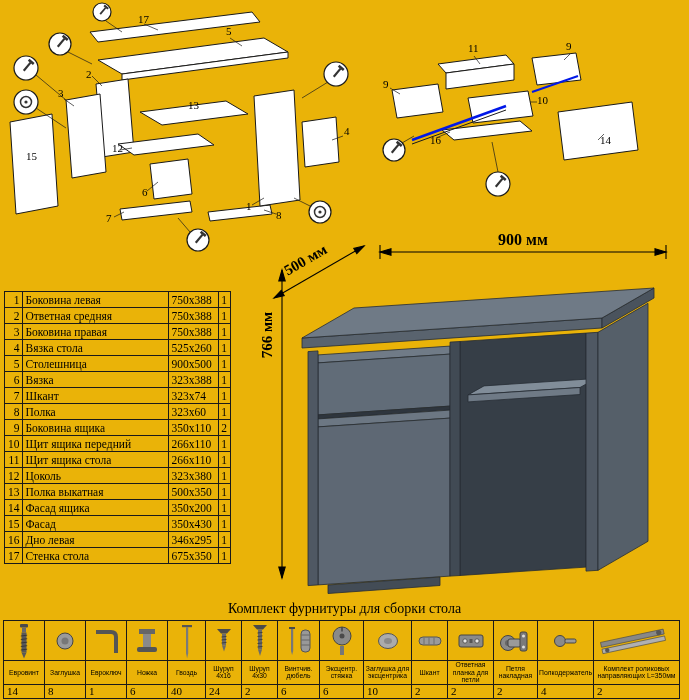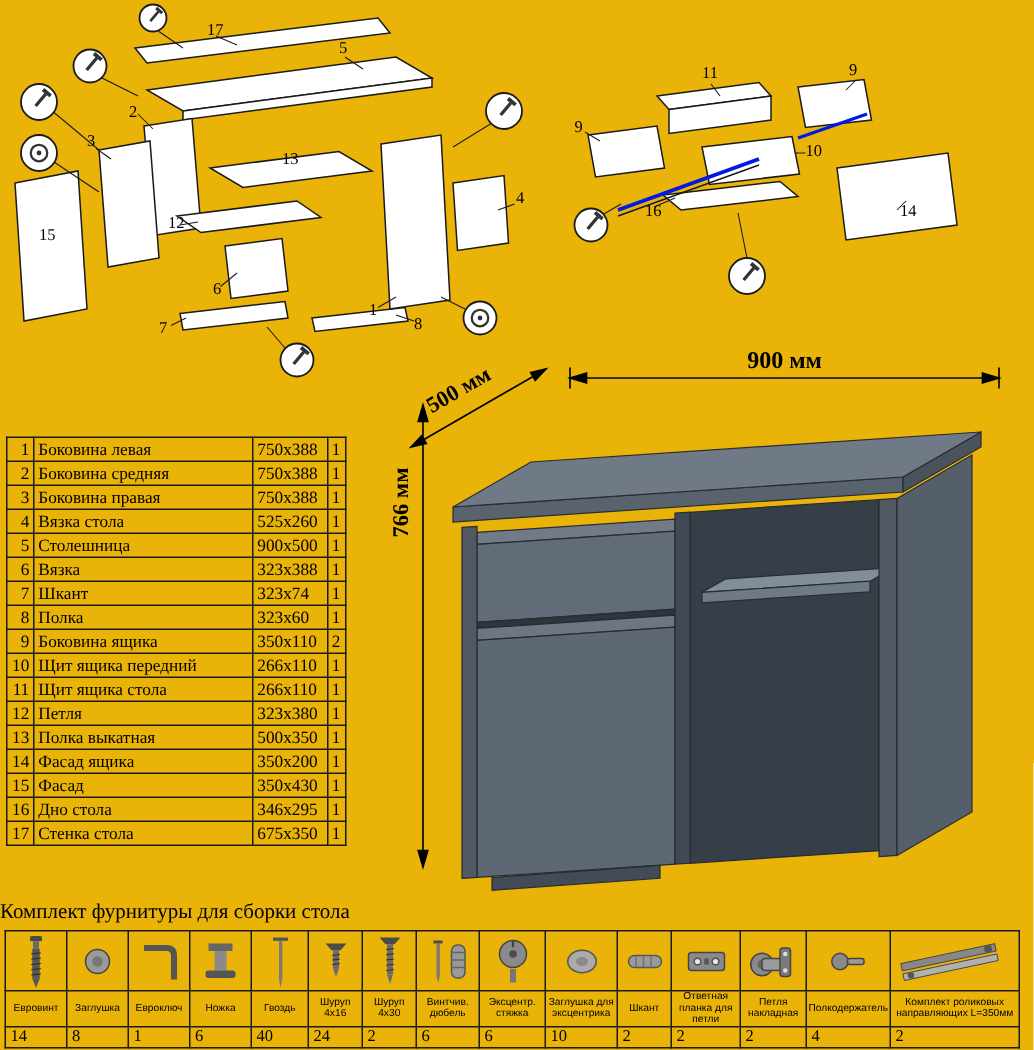--- a/index.html
+++ b/index.html
@@ -9,21 +9,21 @@
   .layer{position:absolute;display:block}
   .layer text{font-family:"Liberation Serif",serif;fill:#000}
 
   .parts-table{position:absolute;left:4px;top:291px;border-collapse:collapse;font-size:11.5px}
   .parts-table td{border:1px solid #1a1a1a;height:16px;line-height:14px;padding:0 3px;white-space:nowrap}
   .parts-table td.c-num{width:14px;text-align:right;padding-right:2px}
   .parts-table td.c-name{width:146px}
   .parts-table td.c-size{width:50px}
   .parts-table td.c-qty{width:12px;text-align:center;padding:0 1px}
 
-  .hw-title{position:absolute;left:0;top:601px;width:100%;text-align:left;font-size:14px}
+  .hw-title{position:absolute;left:0;top:601px;width:100%;text-align:center;font-size:14px}
 
   .hw-table{position:absolute;left:3px;top:620px;border-collapse:collapse;table-layout:fixed}
   .hw-table td{border:1px solid #1a1a1a;text-align:center;vertical-align:middle;overflow:hidden}
   .hw-table td.ic{height:40px}
   .hw-table td.nm{height:20px;font-family:"Liberation Sans",sans-serif;font-size:6.8px;line-height:1.12;padding:0 1px}
   .hw-table td.qt{height:14px;font-size:11px;line-height:13px;text-align:left;padding-left:3px}
   .hw-table svg{display:inline-block;vertical-align:middle}
 </style>
 </head>
 <body>
@@ -211,21 +211,21 @@
 
         <tr>
           <td class="c-num">1</td>
           <td class="c-name">Боковина левая</td>
           <td class="c-size">750x388</td>
           <td class="c-qty">1</td>
         </tr>
 
         <tr>
           <td class="c-num">2</td>
-          <td class="c-name">Боковина средняя</td>
+          <td class="c-name">Ответная средняя</td>
           <td class="c-size">750x388</td>
           <td class="c-qty">1</td>
         </tr>
 
         <tr>
           <td class="c-num">3</td>
           <td class="c-name">Боковина правая</td>
           <td class="c-size">750x388</td>
           <td class="c-qty">1</td>
         </tr>
@@ -281,21 +281,21 @@
 
         <tr>
           <td class="c-num">11</td>
           <td class="c-name">Щит ящика стола</td>
           <td class="c-size">266x110</td>
           <td class="c-qty">1</td>
         </tr>
 
         <tr>
           <td class="c-num">12</td>
-          <td class="c-name">Петля</td>
+          <td class="c-name">Цоколь</td>
           <td class="c-size">323x380</td>
           <td class="c-qty">1</td>
         </tr>
 
         <tr>
           <td class="c-num">13</td>
           <td class="c-name">Полка выкатная</td>
           <td class="c-size">500x350</td>
           <td class="c-qty">1</td>
         </tr>
@@ -309,21 +309,21 @@
 
         <tr>
           <td class="c-num">15</td>
           <td class="c-name">Фасад</td>
           <td class="c-size">350x430</td>
           <td class="c-qty">1</td>
         </tr>
 
         <tr>
           <td class="c-num">16</td>
-          <td class="c-name">Дно стола</td>
+          <td class="c-name">Дно левая</td>
           <td class="c-size">346x295</td>
           <td class="c-qty">1</td>
         </tr>
 
         <tr>
           <td class="c-num">17</td>
           <td class="c-name">Стенка стола</td>
           <td class="c-size">675x350</td>
           <td class="c-qty">1</td>
         </tr>

